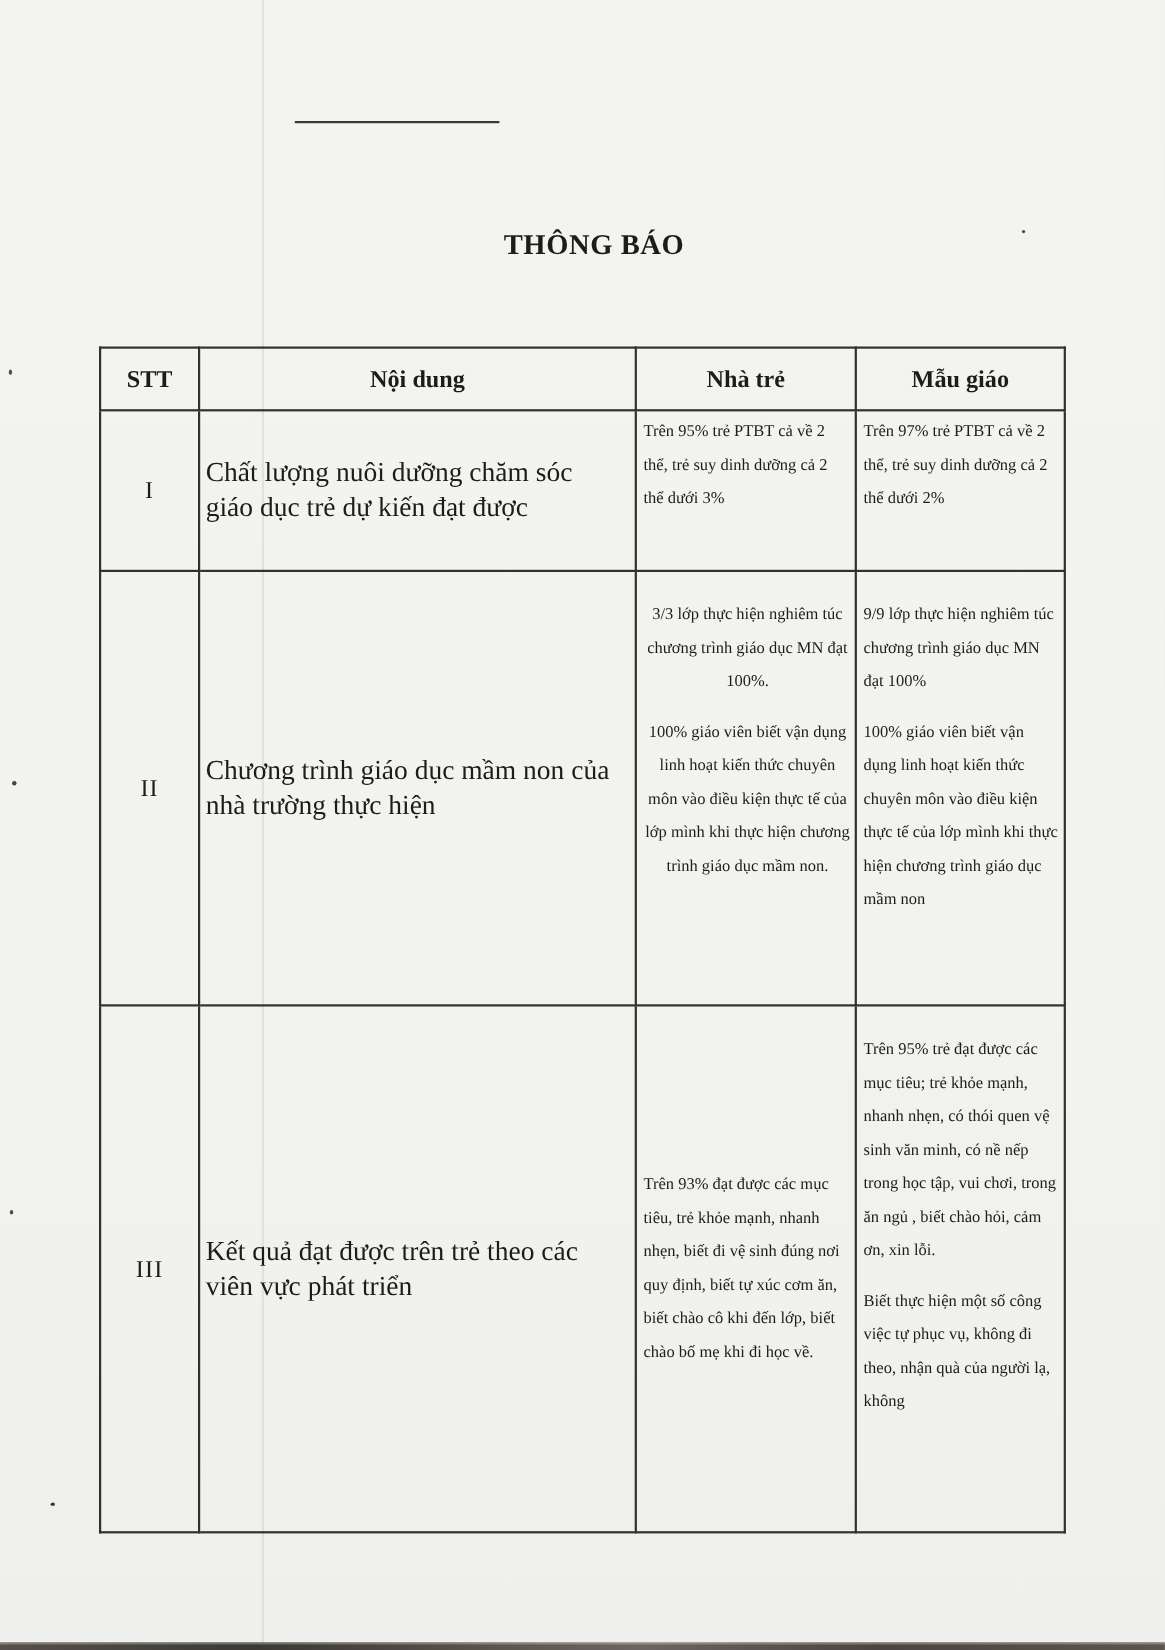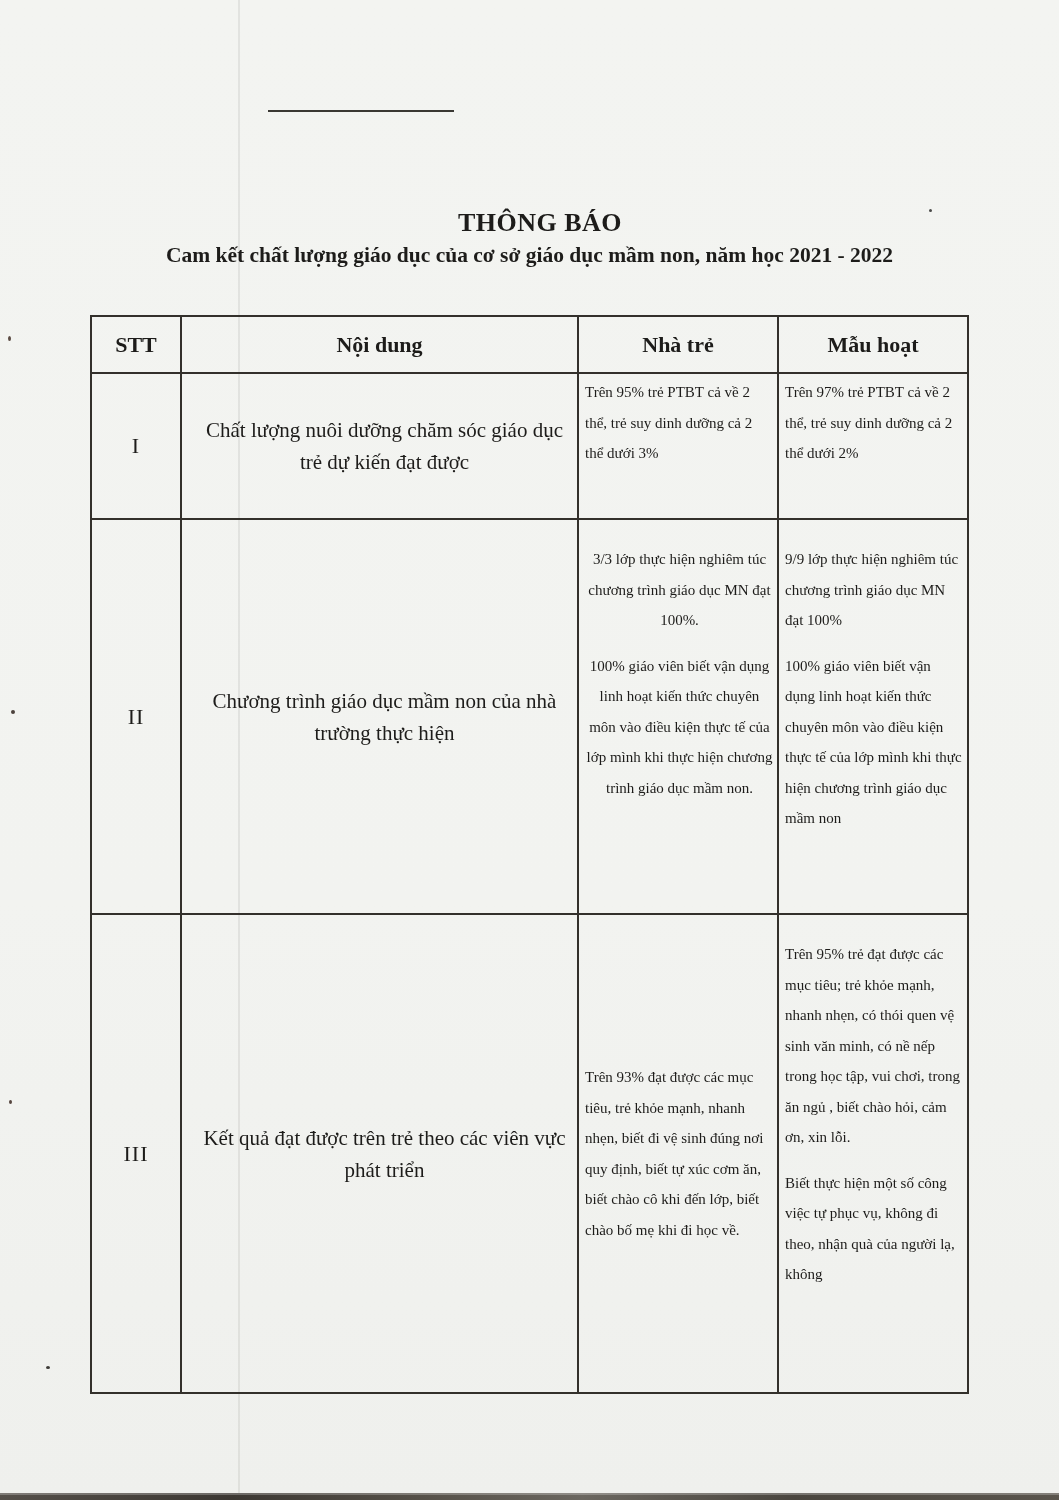--- a/index.html
+++ b/index.html
@@ -51,22 +51,22 @@
     font-size:22px;font-weight:bold;text-align:center;vertical-align:middle;
   }
   tr.r-head{height:57px;margin-top:30px;}
   tr.r1{height:146px;}
   tr.r2{height:395px;}
   tr.r3{height:462px;}
   td.stt{
     text-align:center;vertical-align:middle;font-size:22px;letter-spacing:1px;
   }
   td.nd{
-    vertical-align:middle;padding:0 10px 0 20px;
-    font-size:21px;line-height:32px;text-align:center;
+    vertical-align:middle;padding:0 10px 0 5px;
+    font-size:25px;line-height:32px;
   }
   td.val{
     padding:3px 3px 3px 6px;
     font-size:15px;line-height:30.5px;
   }
   td.vtop{vertical-align:top;}
   td.vmid{vertical-align:middle;}
   td.pad-top-lg{padding-top:24px;text-align:center;}
   td.pad-top-sm{padding-top:24px;}
   p.cp{margin:0;}
@@ -85,35 +85,34 @@
 
 <div class="paper">
 
   <div class="fold-line"></div>
 
   <div class="letterhead">
     <div class="lh-underline"></div>
   </div>
 
   <div class="doc-title">THÔNG BÁO</div>
-  <div class="doc-subtitle">Cam kết chất lượng giáo dục của cơ sở giáo dục mầm non, năm học 2021 - 2022</div>
 
   <table class="commit-table">
     <colgroup>
       <col style="width:90px">
       <col style="width:397px">
       <col style="width:200px">
       <col style="width:190px">
     </colgroup>
     <thead>
       <tr class="r-head">
         <th>STT</th>
         <th>Nội dung</th>
         <th>Nhà trẻ</th>
-        <th>Mẫu hoạt</th>
+        <th>Mẫu giáo</th>
       </tr>
     </thead>
     <tbody>
       <tr class="r1">
         <td class="stt">I</td>
         <td class="nd">
           <p class="cp">Chất lượng nuôi dưỡng chăm sóc giáo dục trẻ dự kiến đạt được</p>
         </td>
         <td class="val vtop">
           <p class="cp">Trên 95% trẻ PTBT cả về 2 thể, trẻ suy dinh dưỡng cả 2 thể dưới 3%</p>

